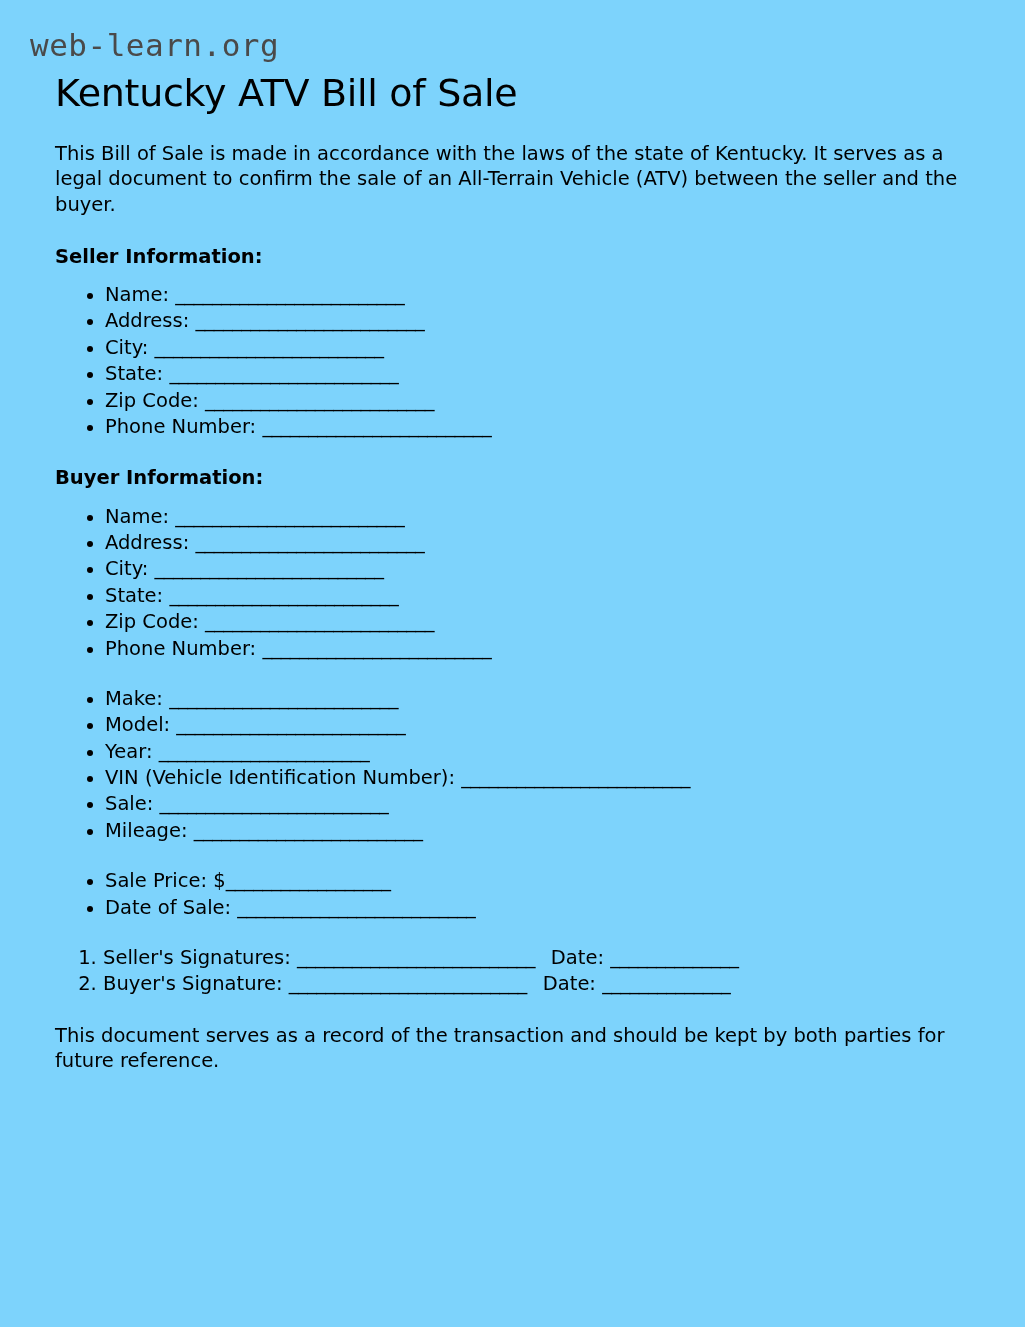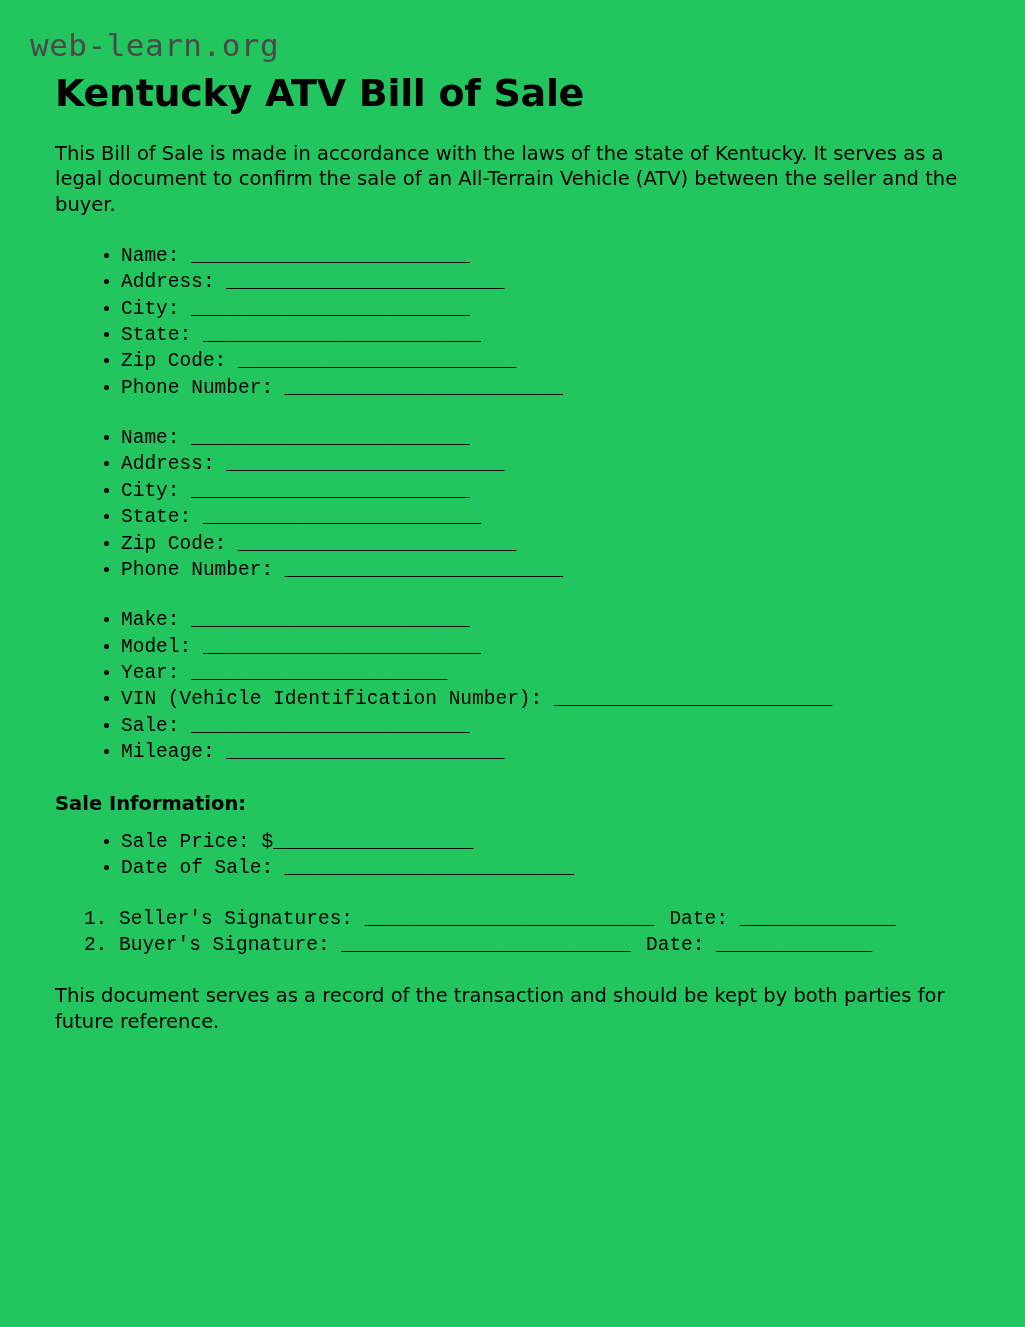--- a/index.html
+++ b/index.html
@@ -15,21 +15,21 @@
     color: #000000;
     overflow: hidden;
   }
 
   .page {
     position: absolute;
     left: 0;
     top: 0;
     width: 1025px;
     height: 1327px;
-    background: #22c55e;
+    background: #7dd3fc;
     padding: 0;
     box-sizing: border-box;
   }
 
   .watermark {
     position: absolute;
     left: 30px;
     top: 30px;
     font-family: "DejaVu Sans Mono", monospace;
     font-size: 31px;
@@ -41,21 +41,21 @@
 
   .content {
     position: absolute;
     left: 55px;
     top: 72px;
     width: 915px;
   }
 
   h1.doc-title {
     font-family: "DejaVu Sans", sans-serif;
-    font-weight: bold;
+    font-weight: normal;
     font-size: 38px;
     line-height: 1.12;
     margin: 0 0 26px 0;
     letter-spacing: -0.3px;
     color: #000;
   }
 
   p.para {
     font-size: 19.5px;
     line-height: 1.32;
@@ -81,24 +81,23 @@
   ol.sig-list {
     list-style-type: decimal;
     margin: 0 0 26px 0;
     padding-left: 48px;
   }
 
   ul.field-list > li,
   ol.sig-list > li {
     font-size: 19.5px;
     line-height: 1.25;
-    margin: 0 0 2px 16px;
+    margin: 0 0 2px 0;
     color: #000;
     white-space: nowrap;
-    font-family: Liberation Mono, monospace;
   }
 
   ul.field-list > li::marker {
     font-size: 18px;
   }
 
   .blank {
     letter-spacing: -0.6px;
   }
 
@@ -113,48 +112,49 @@
 <div class="page">
 
   <div class="watermark">web-learn.org</div>
 
   <div class="content">
 
     <h1 class="doc-title">Kentucky ATV Bill of Sale</h1>
 
     <p class="para">This Bill of Sale is made in accordance with the laws of the state of Kentucky. It serves as a legal document to confirm the sale of an All-Terrain Vehicle (ATV) between the seller and the buyer.</p>
 
+    <h2 class="section-heading">Seller Information:</h2>
     <ul class="field-list">
       <li><span>Name:</span> <span class="blank">_________________________</span></li>
       <li><span>Address:</span> <span class="blank">_________________________</span></li>
       <li><span>City:</span> <span class="blank">_________________________</span></li>
       <li><span>State:</span> <span class="blank">_________________________</span></li>
       <li><span>Zip Code:</span> <span class="blank">_________________________</span></li>
       <li><span>Phone Number:</span> <span class="blank">_________________________</span></li>
     </ul>
 
+    <h2 class="section-heading">Buyer Information:</h2>
     <ul class="field-list">
       <li><span>Name:</span> <span class="blank">_________________________</span></li>
       <li><span>Address:</span> <span class="blank">_________________________</span></li>
       <li><span>City:</span> <span class="blank">_________________________</span></li>
       <li><span>State:</span> <span class="blank">_________________________</span></li>
       <li><span>Zip Code:</span> <span class="blank">_________________________</span></li>
       <li><span>Phone Number:</span> <span class="blank">_________________________</span></li>
     </ul>
 
     <ul class="field-list">
       <li><span>Make:</span> <span class="blank">_________________________</span></li>
       <li><span>Model:</span> <span class="blank">_________________________</span></li>
       <li><span>Year:</span> <span class="blank">_______________________</span></li>
       <li><span>VIN (Vehicle Identification Number):</span> <span class="blank">_________________________</span></li>
       <li><span>Sale:</span> <span class="blank">_________________________</span></li>
       <li><span>Mileage:</span> <span class="blank">_________________________</span></li>
     </ul>
 
-    <h2 class="section-heading">Sale Information:</h2>
     <ul class="field-list">
       <li><span>Sale Price: $</span><span class="blank">__________________</span></li>
       <li><span>Date of Sale:</span> <span class="blank">__________________________</span></li>
     </ul>
 
 
     <ol class="sig-list">
       <li><span>Seller's Signatures:</span> <span class="blank">__________________________</span><span class="sig-gap"></span><span>Date:</span> <span class="blank">______________</span></li>
       <li><span>Buyer's Signature:</span> <span class="blank">__________________________</span><span class="sig-gap"></span><span>Date:</span> <span class="blank">______________</span></li>
     </ol>

